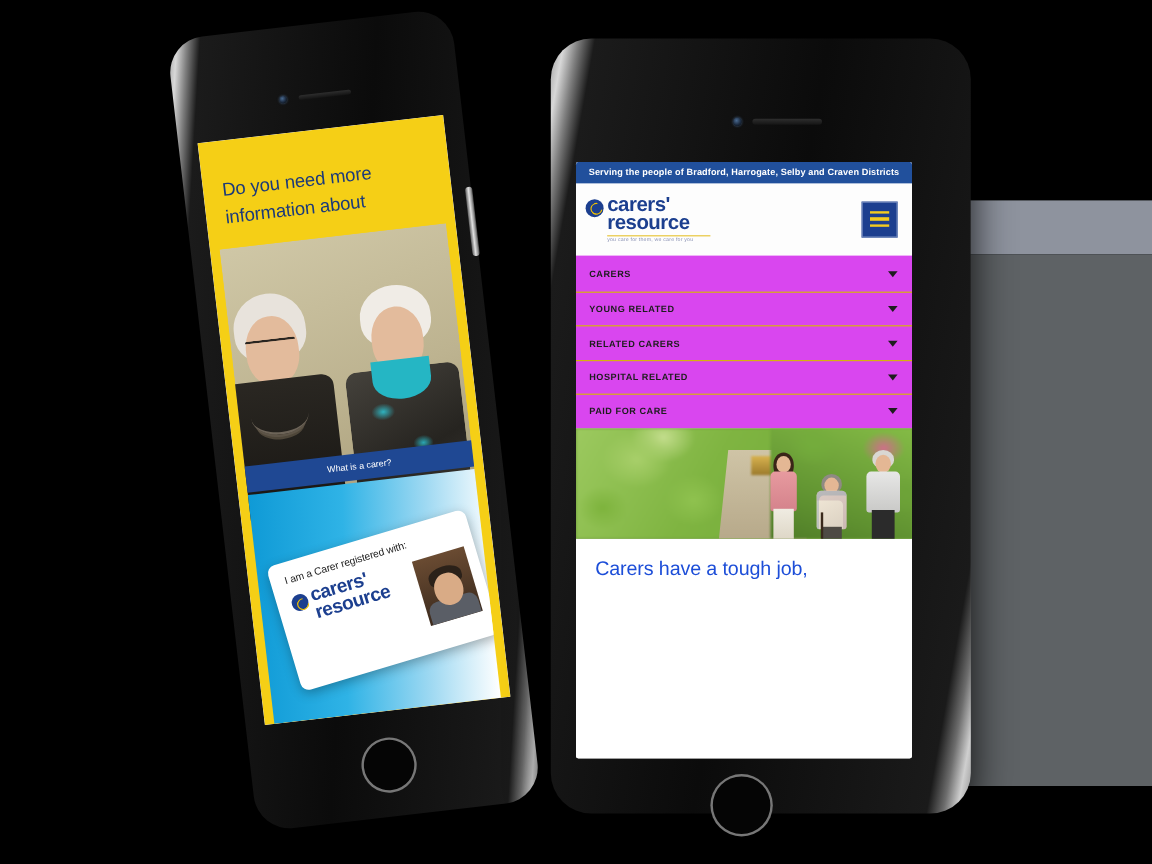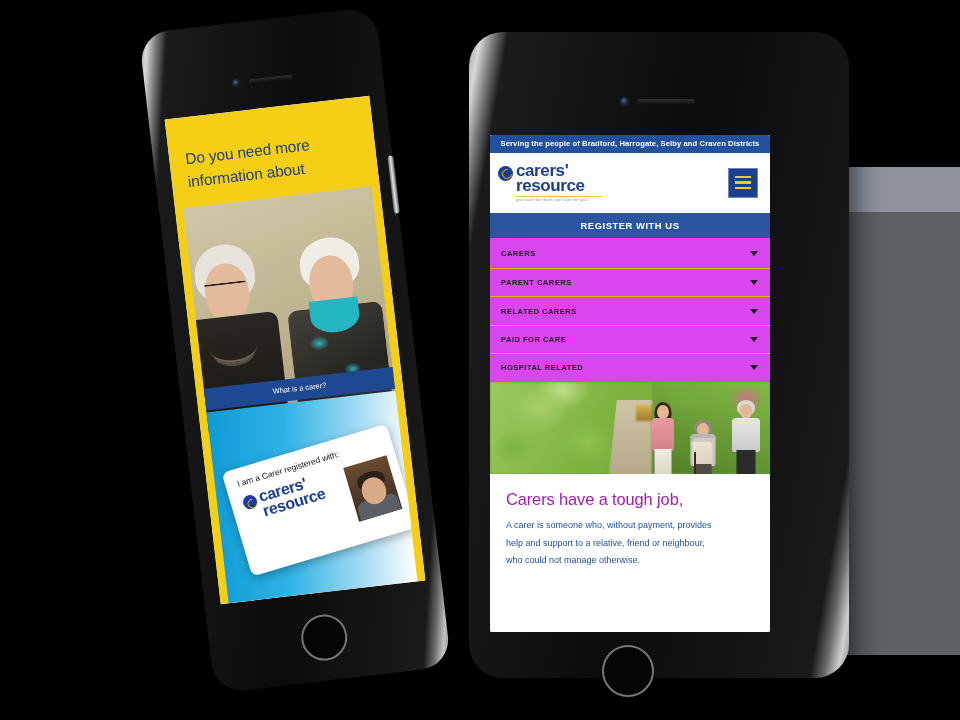--- a/index.html
+++ b/index.html
@@ -57,21 +57,21 @@
     border: 2px solid rgba(190,190,190,.62);
     background: #050505;
   }
   .phone .side-btn {
     position: absolute;
     border-radius: 3px;
     background: linear-gradient(90deg, #5d5d5d, #e2e2e2 45%, #9d9d9d 75%, #4a4a4a);
   }
 
   
-  #phone-right { left: 469px; top: 32px; width: 380px; height: 646px; }
+  #phone-right { left: 459px; top: 32px; width: 350px; height: 646px; }
   #phone-right .screen {
     left: 21px; top: 103px; width: 280px; height: 497px;
     border-radius: 2px;
   }
   #phone-right .cam     { left: 152px; top: 66px; }
   #phone-right .speaker { left: 168px; top: 67px; width: 58px; }
   #phone-right .home    { left: 133px; top: 613px; width: 52px; height: 52px; }
 
   
   .site { width: 280px; height: 497px; background: #fff; position: relative; }
@@ -213,21 +213,21 @@
   #p3 .head  { top: 8px;  width: 13px; height: 15px; }
   #p3 .torso { top: 22px; width: 28px; height: 34px; background: linear-gradient(#e7e7e6, #c9c9c7); }
   #p3 .legs  { top: 54px; width: 19px; height: 26px; background: #2b2b2b; }
   .cane {
     position: absolute; left: 73%; bottom: 0; width: 1.6px; height: 22px;
     background: #3a2a1c;
   }
 
   .copy { padding: 14px 16px 0; }
   .copy h1 {
-    font-size: 16.4px; color: #a21caf; font-weight: normal;
+    font-size: 16.4px; color: #1d4ed8; font-weight: normal;
     line-height: 1.38; letter-spacing: -.1px;
   }
   .copy p {
     font-size: 9px; color: #21509c; line-height: 1.95; margin-top: 7px;
   }
 
   
   #phone-left {
     left: 176px; top: 18px; width: 238px; height: 664px;
     transform: rotate(-6.6deg);
@@ -415,42 +415,41 @@
               <span class="logo-tag">you care for them, we care for you</span>
             </div>
           </div>
           <div class="burger">
             <i></i>
             <i></i>
             <i></i>
           </div>
         </div>
 
-        <div class="register">REGISTER WITH US</div>
 
 
         <div class="accordion">
           <div class="acc-item">
             <span class="acc-label">CARERS</span>
             <span class="caret"></span>
           </div>
           <div class="acc-item">
-            <span class="acc-label">PARENT CARERS</span>
+            <span class="acc-label">YOUNG RELATED</span>
             <span class="caret"></span>
           </div>
           <div class="acc-item">
             <span class="acc-label">RELATED CARERS</span>
             <span class="caret"></span>
           </div>
           <div class="acc-item">
+            <span class="acc-label">HOSPITAL RELATED</span>
+            <span class="caret"></span>
+          </div>
+          <div class="acc-item">
             <span class="acc-label">PAID FOR CARE</span>
-            <span class="caret"></span>
-          </div>
-          <div class="acc-item">
-            <span class="acc-label">HOSPITAL RELATED</span>
             <span class="caret"></span>
           </div>
         </div>
 
         <div class="hero">
           <div class="foliage-l"></div>
           <div class="path"></div>
           <div class="bin"></div>
           <div class="foliage-r"></div>
           <div class="person" id="p1">
@@ -471,25 +470,20 @@
             <div class="head"></div>
             <div class="torso"></div>
             <div class="legs"></div>
           </div>
         </div>
 
         <div class="copy">
           <h1>
             <div>Carers have a tough job,</div>
           </h1>
-          <p>
-            <span>A carer is someone who, without payment, provides</span><br>
-            <span>help and support to a relative, friend or neighbour,</span><br>
-            <span>who could not manage otherwise.</span>
-          </p>
         </div>
 
       </div>
     </div>
     <div class="home"></div>
   </div>
 
 </div>
 
 </body></html>

